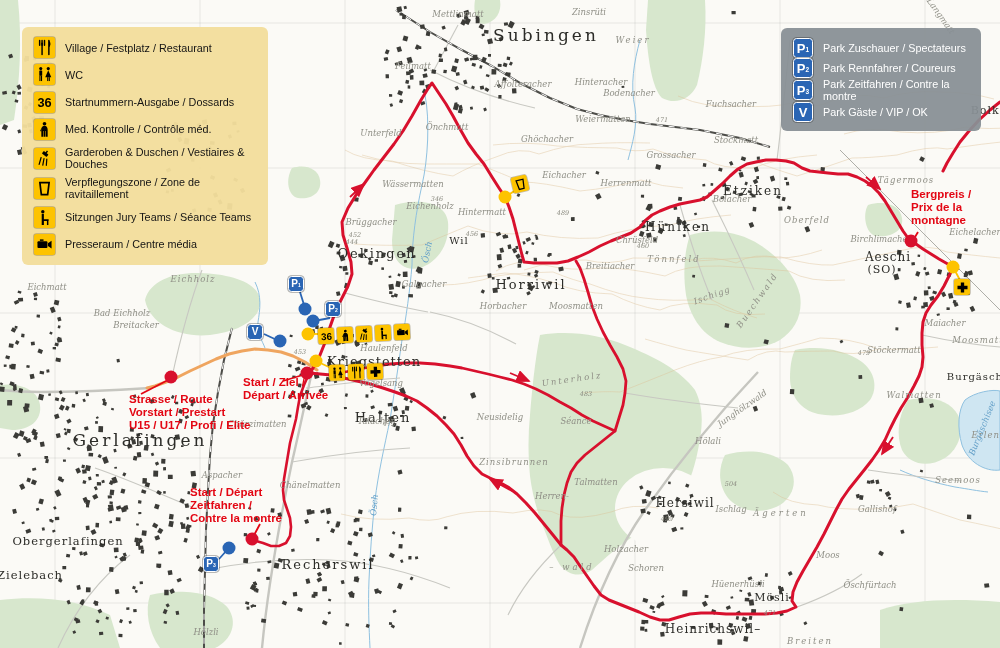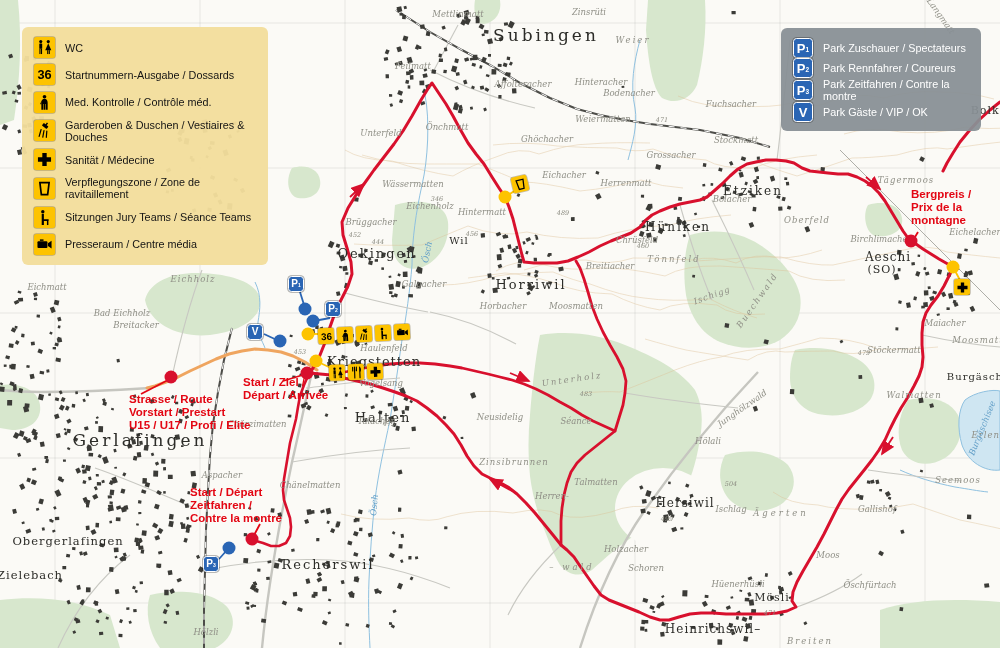--- a/index.html
+++ b/index.html
@@ -1088,21 +1088,21 @@
       <div class="field" style="left: 572px; top: 379px; letter-spacing: 2px; transform: translate(-50%, -50%) rotate(-8deg);">Unterholz</div>
       <div class="field" style="left: 757px; top: 300px; letter-spacing: 2px; transform: translate(-50%, -50%) rotate(-55deg);">Buechwald</div>
       <div class="field" style="left: 712px; top: 295px; letter-spacing: 1px; transform: translate(-50%, -50%) rotate(-20deg);">Ischigg</div>
       <div class="field" style="left: 572px; top: 567px; letter-spacing: 3px;">– wald</div>
       <div class="field" style="left: 552px; top: 496px;">Herren-</div>
       <div class="field" style="left: 810px; top: 641px; letter-spacing: 2px;">Breiten</div>
       <div class="field" style="left: 958px; top: 480px; letter-spacing: 1px;">Seemoos</div>
       <div class="elev" style="left: 437px; top: 199px;">346</div>
       <div class="elev" style="left: 355px; top: 228px; margin-top: 7px;">452</div>
       <div class="elev" style="left: 300px; top: 352px;">453</div>
-      <div class="elev" style="left: 352px; top: 242px; margin-left: 26px;">444</div>
+      <div class="elev" style="left: 352px; top: 242px;">444</div>
       <div class="elev" style="left: 472px; top: 234px;">456</div>
       <div class="elev" style="left: 662px; top: 120px;">471</div>
       <div class="elev" style="left: 643px; top: 246px;">460</div>
       <div class="elev" style="left: 389px; top: 424px;">473</div>
       <div class="elev" style="left: 864px; top: 353px;">479</div>
       <div class="elev" style="left: 563px; top: 213px;">489</div>
       <div class="elev" style="left: 667px; top: 519px;">499</div>
       <div class="elev" style="left: 731px; top: 484px;">504</div>
       <div class="elev" style="left: 770px; top: 613px;">471</div>
       <div class="elev" style="left: 586px; top: 394px;">483</div>
@@ -1226,20 +1226,33 @@
   </div>
   <div class="redlabel" style="left:911px;top:188px">
     <div>Bergpreis /</div>
     <div>Prix de la</div>
     <div>montagne</div>
   </div>
 </div>
 
 <div class="legend" id="legend-services">
 
+<div class="lrow">
+      <span class="picto">
+          <svg viewBox="0 0 14 14">
+            <g fill="none" stroke="#000" stroke-width="1.2" stroke-linecap="round">
+              <path d="M3 1.2v4M5 1.2v4M7 1.2v4"></path>
+              <path d="M5 3.5V12.8"></path>
+              <path d="M10.6 1.2V12.8"></path>
+            </g>
+            <path d="M10.6 1.2c1.7 1.3 1.7 4.4 0 5.6z" fill="#000"></path>
+          </svg>
+        </span>
+      <span class="lbl">Village / Festplatz / Restaurant</span>
+    </div>
       <div class="lrow">
       <span class="picto">
           <svg viewBox="0 0 14 14" fill="#000">
             <circle cx="3.9" cy="2.1" r="1.3"></circle>
             <rect x="2.7" y="3.7" width="2.4" height="4.4" rx=".5"></rect>
             <rect x="2.8" y="8" width=".9" height="4.4"></rect>
             <rect x="4.1" y="8" width=".9" height="4.4"></rect>
             <circle cx="10.1" cy="2.1" r="1.3"></circle>
             <path d="M10.1 3.5L7.6 9.2h5z"></path>
             <rect x="9.2" y="9.2" width=".9" height="3.2"></rect>
@@ -1276,28 +1289,20 @@
             <g stroke="#000" stroke-width="1" stroke-linecap="round" fill="none">
               <path d="M4.2 6.2L2.6 11.8M6.6 7L5.6 12.4M8.9 7.4l-.4 5.2"></path>
             </g>
           </svg>
         </span>
       <span class="lbl">Garderoben &amp; Duschen / Vestiaires &amp; Douches</span>
     </div>
       <div class="lrow">
       <span class="picto">
           <svg viewBox="0 0 14 14">
-            <path d="M5.2 1.6h3.6v3.6h3.6v3.6H8.8v3.6H5.2V8.8H1.6V5.2h3.6z" fill="#000"></path>
-          </svg>
-        </span>
-      <span class="lbl">Sanität / Médecine</span>
-    </div>
-      <div class="lrow">
-      <span class="picto">
-          <svg viewBox="0 0 14 14">
             <path d="M3.2 2.2h7.6L9.6 12H4.4z" fill="none" stroke="#000" stroke-width="1.4"></path>
           </svg>
         </span>
       <span class="lbl">Verpflegungszone / Zone de ravitaillement</span>
     </div>
       <div class="lrow">
       <span class="picto">
           <svg viewBox="0 0 14 14" fill="#000">
             <circle cx="5.6" cy="2.2" r="1.4"></circle>
             <path d="M4.7 4h1.8v4.4h3.9v1.4H6.5v3.4H4.7z"></path>

